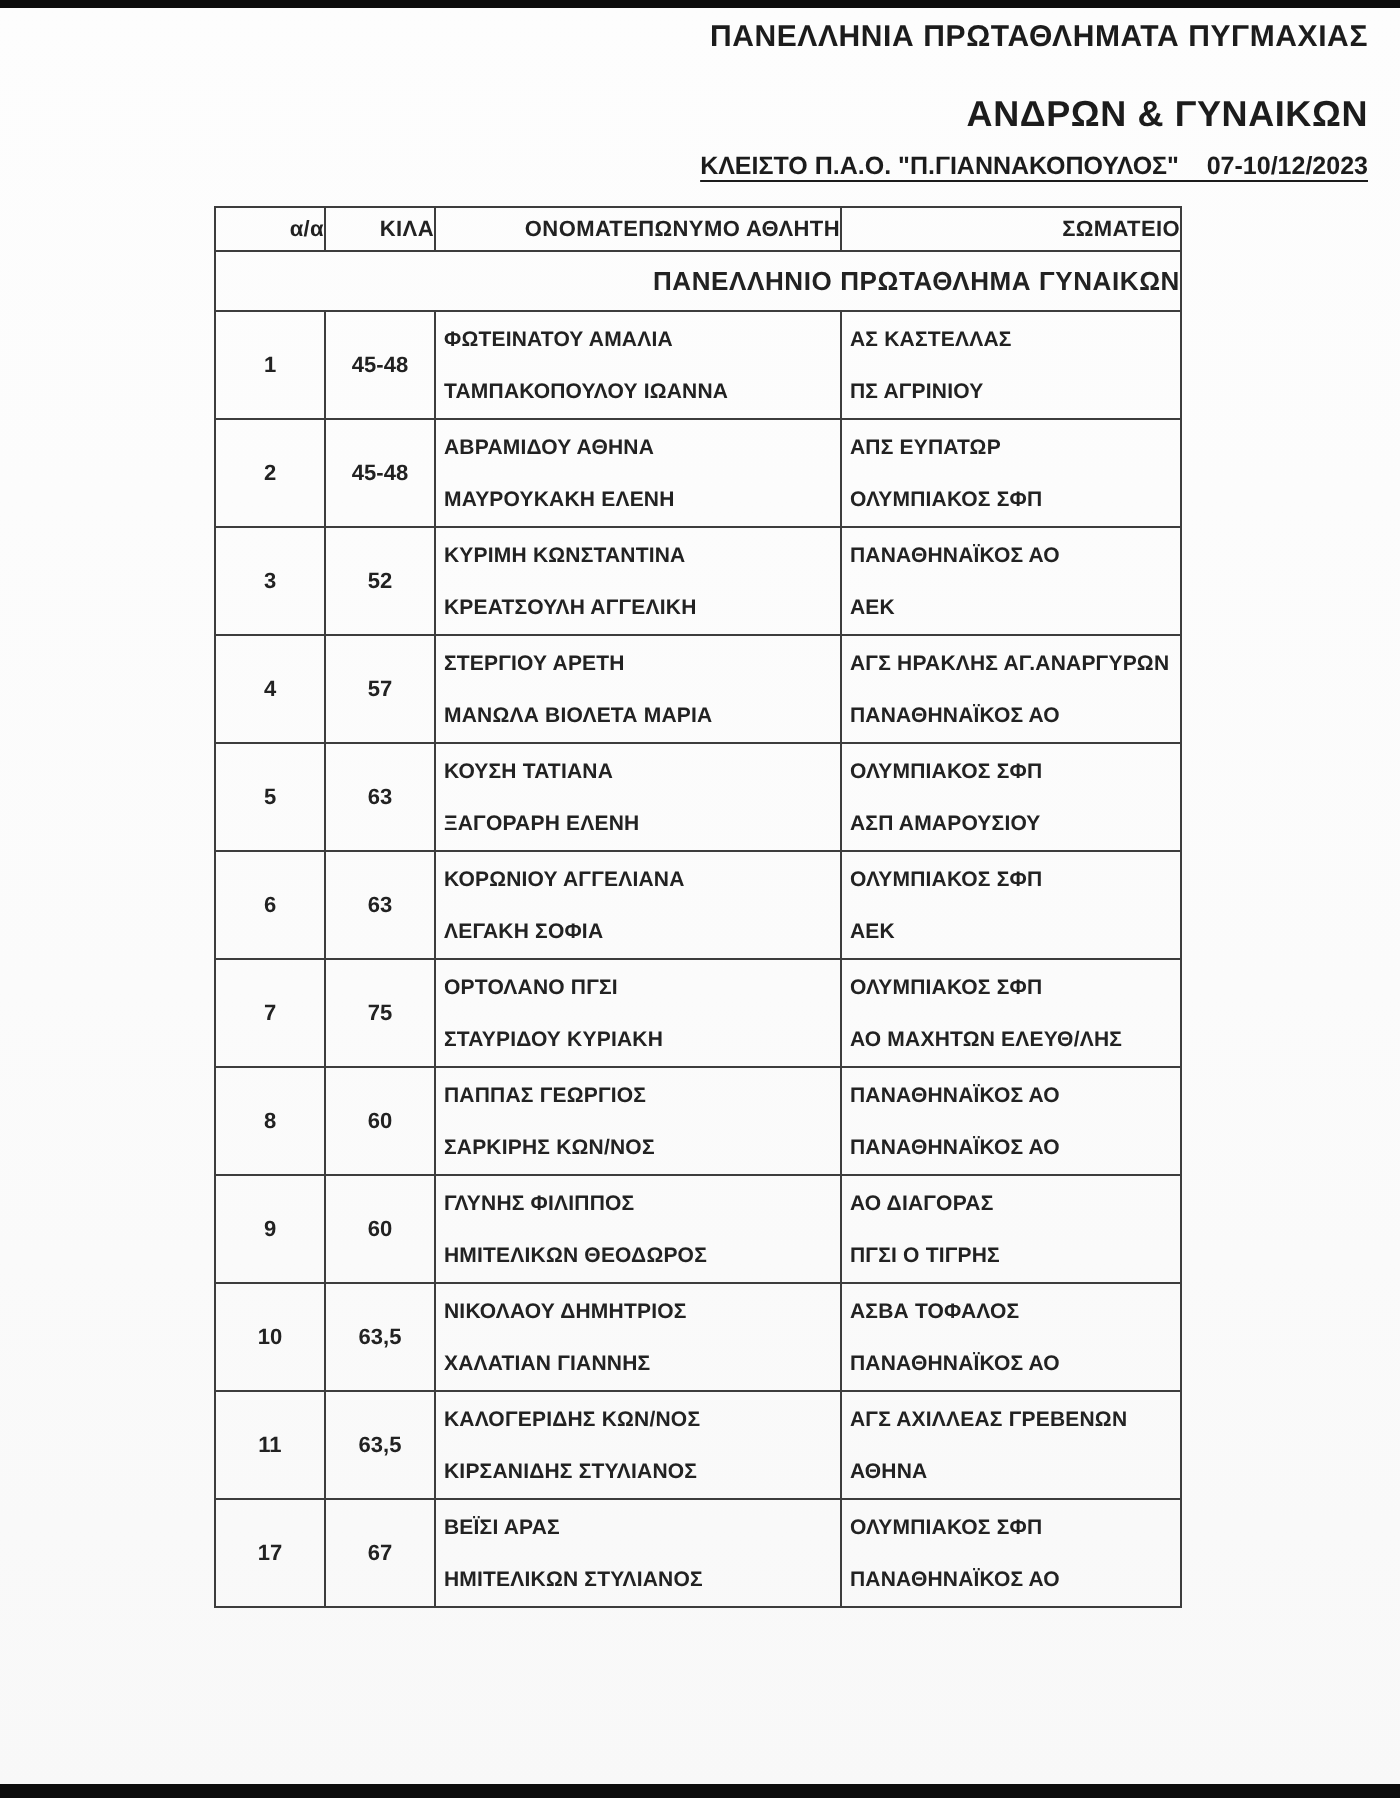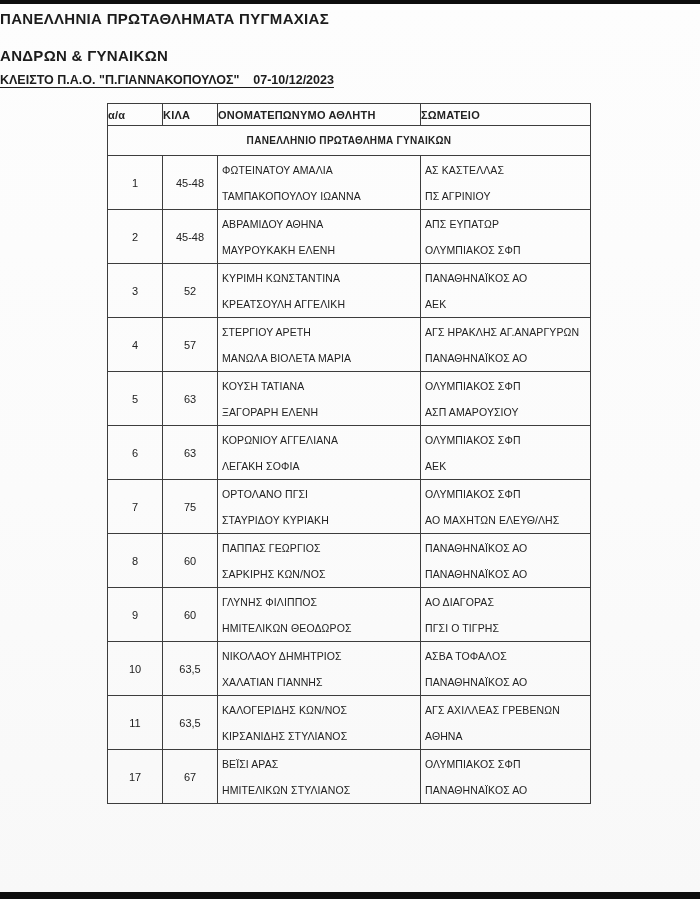--- a/index.html
+++ b/index.html
@@ -23,32 +23,32 @@
     width: 700px;
     background: #0d0d0d;
   }
   .edge-bar.top { top: 0; height: 4px; }
   .edge-bar.bottom { bottom: 0; height: 7px; }
 
   .doc-header {
     position: absolute;
     left: 0; top: 11px;
     width: 684px;
-    text-align: left;
+    text-align: right;
   }
   .title-main {
     font-size: 15px;
     font-weight: bold;
     letter-spacing: 0.3px;
     line-height: 1;
     margin-bottom: 8px;
     white-space: pre;
   }
   .title-sub {
-    font-size: 15px;
+    font-size: 18px;
     font-weight: bold;
     letter-spacing: 0.3px;
     line-height: 1;
     margin-bottom: 11px;
     white-space: pre;
     margin-top: 22px;
   }
   .title-venue, .title-program {
     font-size: 12.5px;
     font-weight: bold;
@@ -65,35 +65,36 @@
     width: 483px;
     border-collapse: collapse;
     table-layout: fixed;
     background: transparent;
   }
   table.schedule td, table.schedule th {
     border: 1px solid #3d3d3d;
     font-size: 11px;
     color: #222;
     overflow: hidden;
+    font-weight: bold;
   }
   tr.head-row { height: 22px; }
   tr.head-row th {
     font-weight: bold;
-    text-align: left;
+    text-align: right;
     vertical-align: middle;
     font-size: 11px;
     letter-spacing: 0.2px;
   }
   tr.section-row { height: 30px; }
   tr.section-row td {
-    text-align: center;
+    text-align: right;
     vertical-align: middle;
     font-weight: bold;
-    font-size: 10px;
+    font-size: 13px;
     letter-spacing: 0.3px;
   }
   tr.data-row { height: 54px; }
   tr.data-row td.c-num, tr.data-row td.c-kila {
     text-align: center;
     vertical-align: middle;
     font-size: 11px;
   }
   td.c-name, td.c-club { vertical-align: top; }
   .pair {

